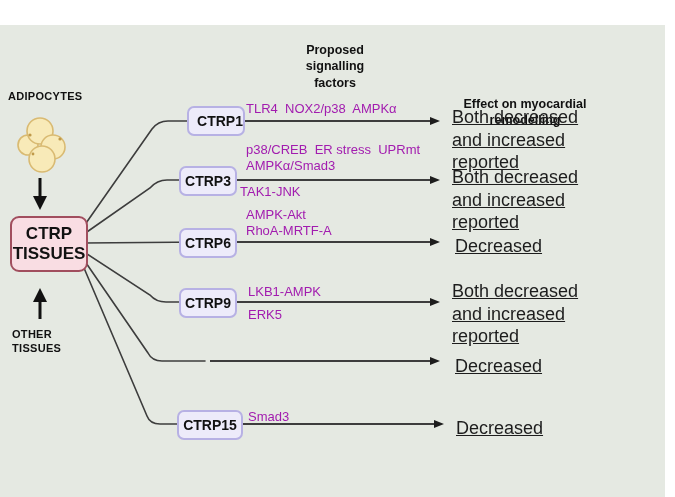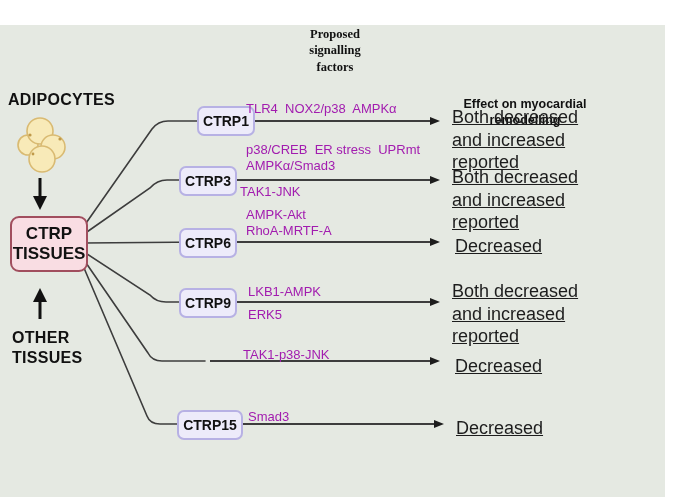--- a/index.html
+++ b/index.html
@@ -13,21 +13,21 @@
   .panel{
     position:absolute;
     left:0;top:25px;width:665px;height:472px;
     background:#e5e9e2;
   }
   svg.overlay{
     position:absolute;left:0;top:0;width:675px;height:497px;
   }
   .abs{position:absolute;}
   .src-label{
-    font-weight:bold;font-size:16px;color:#111;letter-spacing:.3px;
+    font-weight:bold;font-size:11px;color:#111;letter-spacing:.3px;
     line-height:1.25;
   }
   .family-box{
     left:10px;top:216px;width:74px;height:52px;
     background:#f9dde3;border:2px solid #a14e5e;border-radius:9px;
     display:flex;align-items:center;justify-content:center;text-align:center;
     font-weight:bold;font-size:17px;color:#111;line-height:1.2;
   }
   .col-header{
     font-weight:bold;font-size:12.5px;color:#111;text-align:center;line-height:1.3;
@@ -104,24 +104,24 @@
   </svg>
 
   <div class="abs src-label" style="left:8px;top:90px;">ADIPOCYTES</div>
 
   <div class="abs family-box">
     <span>CTRP TISSUES</span>
   </div>
 
   <div class="abs src-label" style="left:12px;top:328px;width:66px;">OTHER TISSUES</div>
 
-  <div class="abs col-header" style="left:293px;top:26px;width:84px;font-family:Liberation Serif, serif;">Proposed signalling factors</div>
+  <div class="abs col-header" style="left:293px;top:42px;width:84px;">Proposed signalling factors</div>
   <div class="abs col-header" style="left:455px;top:48px;width:140px;margin-top:48px;">Effect on myocardial remodelling</div>
 
-  <div class="abs ctrp-box" style="left:197px;top:106px;width:54px;">
+  <div class="abs ctrp-box" style="left:187px;top:106px;width:54px;justify-content:flex-end;">
     <span>CTRP1</span>
   </div>
   <div class="abs factor" style="left:246px;top:101px;">TLR4  NOX2/p38  AMPKα</div>
   <div class="abs effect" style="left:452px;top:106px;">Both decreased and increased reported</div>
 
   <div class="abs ctrp-box" style="left:179px;top:166px;width:54px;">
     <span>CTRP3</span>
   </div>
   <div class="abs factor" style="left:246px;top:142px;">p38/CREB  ER stress  UPRmt</div>
   <div class="abs factor" style="left:246px;top:158px;">AMPKα/Smad3</div>
@@ -135,21 +135,20 @@
   <div class="abs factor" style="left:246px;top:223px;">RhoA-MRTF-A</div>
   <div class="abs effect" style="left:455px;top:235px;">Decreased</div>
 
   <div class="abs ctrp-box" style="left:179px;top:288px;width:54px;">
     <span>CTRP9</span>
   </div>
   <div class="abs factor" style="left:248px;top:284px;">LKB1-AMPK</div>
   <div class="abs factor" style="left:248px;top:307px;">ERK5</div>
   <div class="abs effect" style="left:452px;top:280px;">Both decreased and increased reported</div>
 
-  <div class="abs factor" style="left:243px;top:347px;">TAK1-p38-JNK</div>
   <div class="abs effect" style="left:455px;top:355px;">Decreased</div>
 
   <div class="abs ctrp-box" style="left:177px;top:410px;width:62px;">
     <span>CTRP15</span>
   </div>
   <div class="abs factor" style="left:248px;top:409px;">Smad3</div>
   <div class="abs effect" style="left:456px;top:417px;">Decreased</div>
 
 </div>
 

